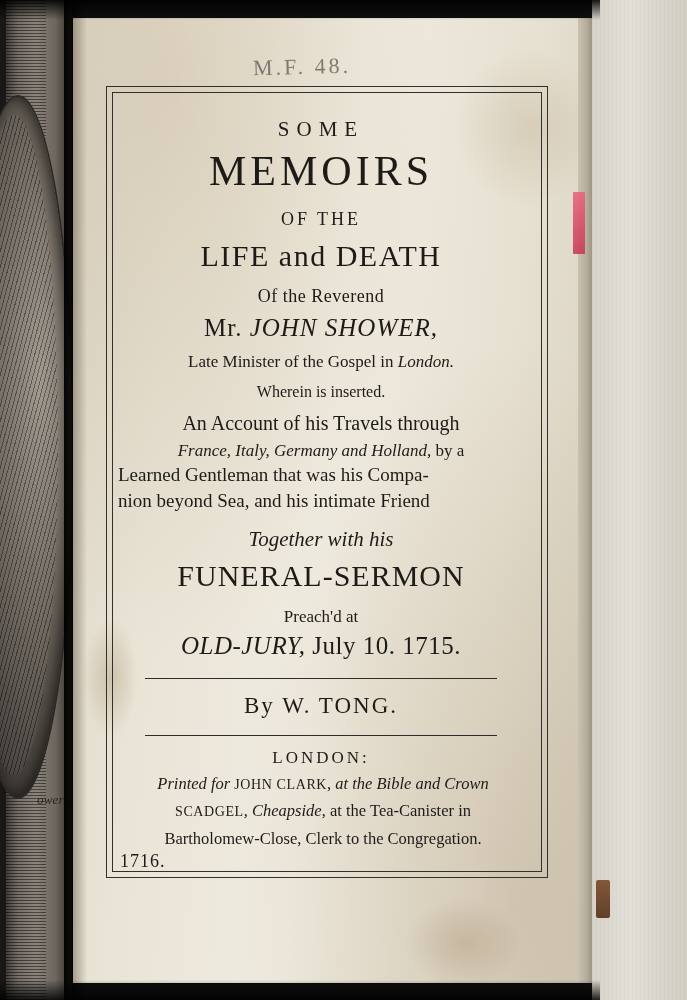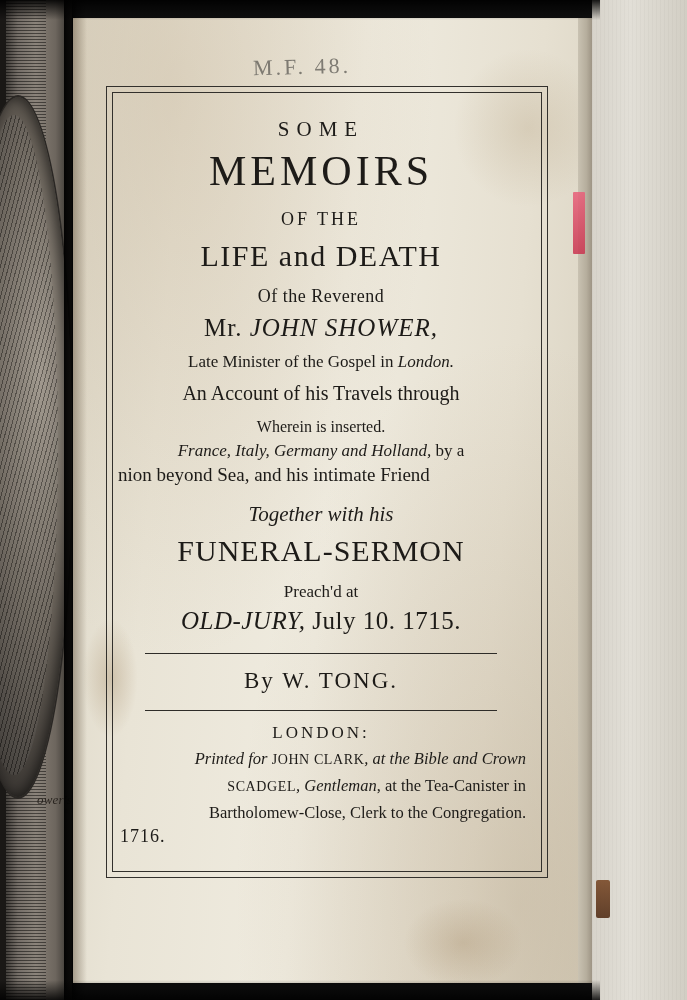--- a/index.html
+++ b/index.html
@@ -269,21 +269,21 @@
   }
   .london {
     font-size: 17px;
     letter-spacing: 3px;
     margin-top: 12px;
   }
   .imprint {
     font-size: 16.5px;
     line-height: 1.3;
     margin-top: 6px;
-    text-align: right;
+    text-align: center;
     padding-left: 4px;
   }
   .imprint .ital { font-style: italic; }
   .imprint .sc { font-size: 14px; letter-spacing: .6px; }
   .year {
     font-size: 18px;
     text-align: left;
     padding-left: 4px;
     margin-top: 2px;
     letter-spacing: 1px;
@@ -377,48 +377,49 @@
 
       <p class="l author-main">
         <span>Mr.</span>
         <span class="ital">JOHN SHOWER,</span>
       </p>
 
       <p class="l late">
         <span>Late Minister of the Gospel in </span><span class="ital">London.</span>
       </p>
 
+      <p class="l wherein">Wherein is inserted.</p>
       <p class="l acct">An Account of his Travels through</p>
-      <p class="l wherein">Wherein is inserted.</p>
 
       <p class="l countries">
         <span class="ital">France, Italy, Germany and Holland,</span><span> by a</span>
       </p>
 
+      <p class="l para">Learned Gentleman that was his Compa-</p>
       <p class="l para">nion beyond Sea, and his intimate Friend</p>
 
       <p class="l together">Together with his</p>
       <p class="l funeral">FUNERAL-SERMON</p>
       <p class="l preachd">Preach'd at</p>
 
       <p class="l oldjury">
         <span class="ital">OLD-JURY,</span><span> July 10. 1715.</span>
       </p>
 
       <div class="rule"></div>
       <p class="l byline">By W. TONG.</p>
       <div class="rule2"></div>
 
       <p class="l london">LONDON:</p>
 
       <p class="l imprint">
         <span class="ital">Printed for </span><span class="sc">JOHN CLARK</span><span class="ital">, at the Bible and Crown</span>
       </p>
       <p class="l imprint">
-        <span class="sc">SCADGEL</span><span class="ital">, Gentleman</span><span>, at the Tea-Canister in</span>
+        <span class="sc">SCADGEL</span><span class="ital">, Cheapside</span><span>, at the Tea-Canister in</span>
       </p>
       <p class="l imprint">
         <span>Bartholomew-Close,  Clerk to the Congregation.</span>
       </p>
       <p class="l year">1716.</p>
 
     </div>
   </div>
 
   <div class="edge-strip"></div>

